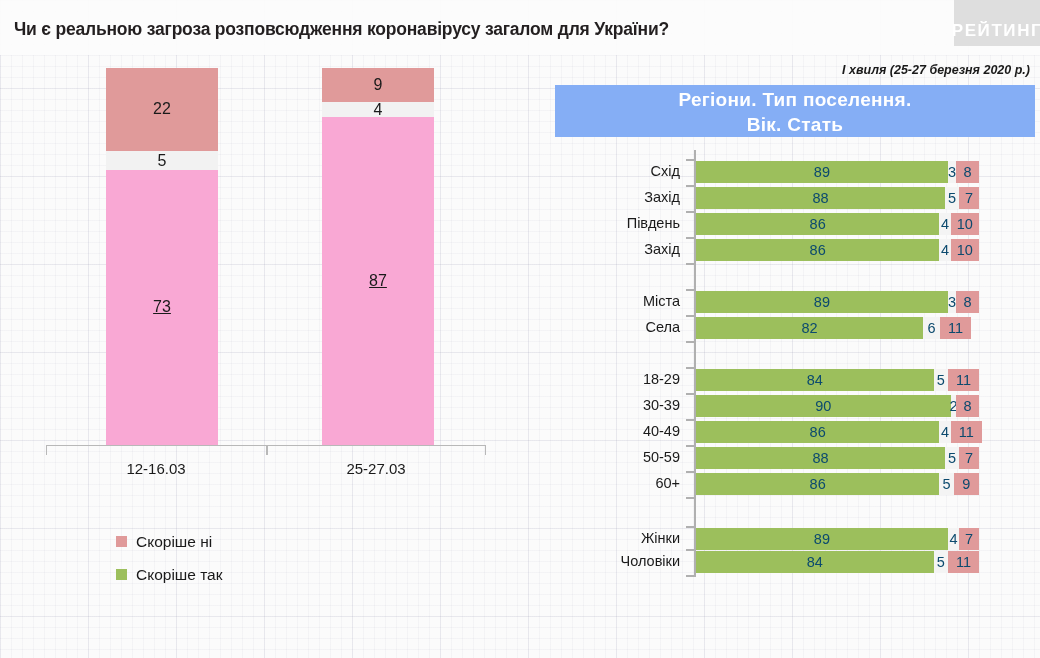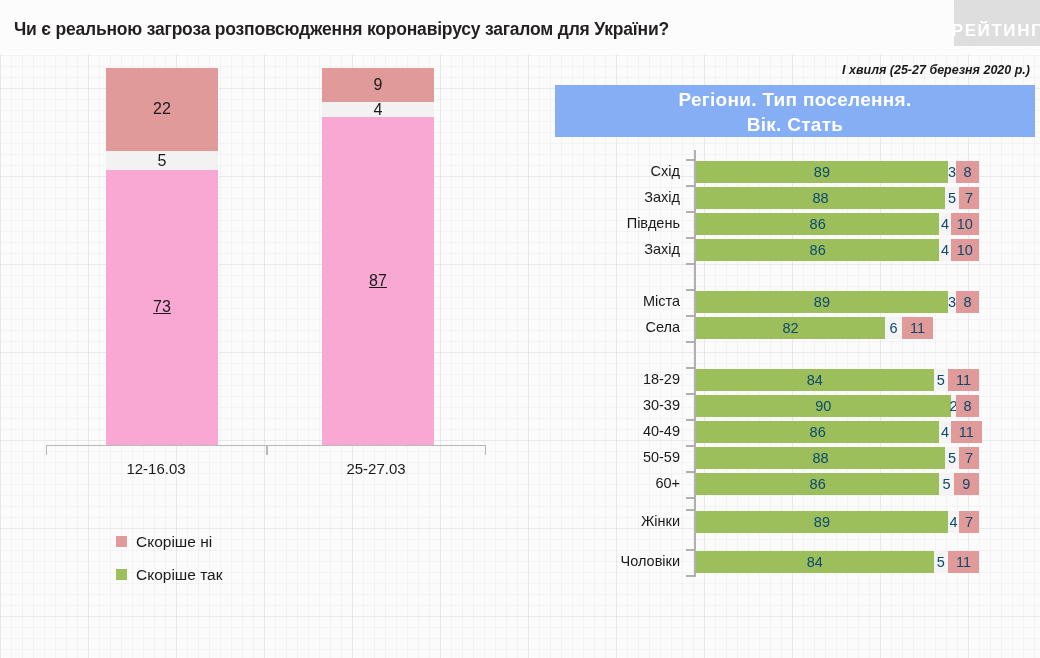--- a/index.html
+++ b/index.html
@@ -401,21 +401,21 @@
           </div>
           <div class="rp-seg neg" style="width: 22.64px;">
             <span>8</span>
           </div>
         </div>
       </div>
       <div class="rp-row" style="top: 165px;">
         <div class="rp-row-tick"></div>
         <div class="rp-row-label">Села</div>
         <div class="rp-bars">
-          <div class="rp-seg pos" style="width: 189px;">
+          <div class="rp-seg pos" style="width: 227px;">
             <span>82</span>
           </div>
           <div class="rp-seg hard" style="width: 16.98px;">
             <span>6</span>
           </div>
           <div class="rp-seg neg" style="width: 31.13px;">
             <span>11</span>
           </div>
         </div>
       </div>
@@ -493,21 +493,21 @@
             <span>5</span>
           </div>
           <div class="rp-seg neg" style="width: 25.47px;">
             <span>9</span>
           </div>
         </div>
       </div>
       <div class="rp-row" style="top: 347px;">
         <div class="rp-row-tick"></div>
       </div>
-      <div class="rp-row" style="top: 359px;">
+      <div class="rp-row" style="top: 376px;">
         <div class="rp-row-tick"></div>
         <div class="rp-row-label">Жінки</div>
         <div class="rp-bars">
           <div class="rp-seg pos" style="width: 251.87px;">
             <span>89</span>
           </div>
           <div class="rp-seg hard" style="width: 11.32px;">
             <span>4</span>
           </div>
           <div class="rp-seg neg" style="width: 19.81px;">

